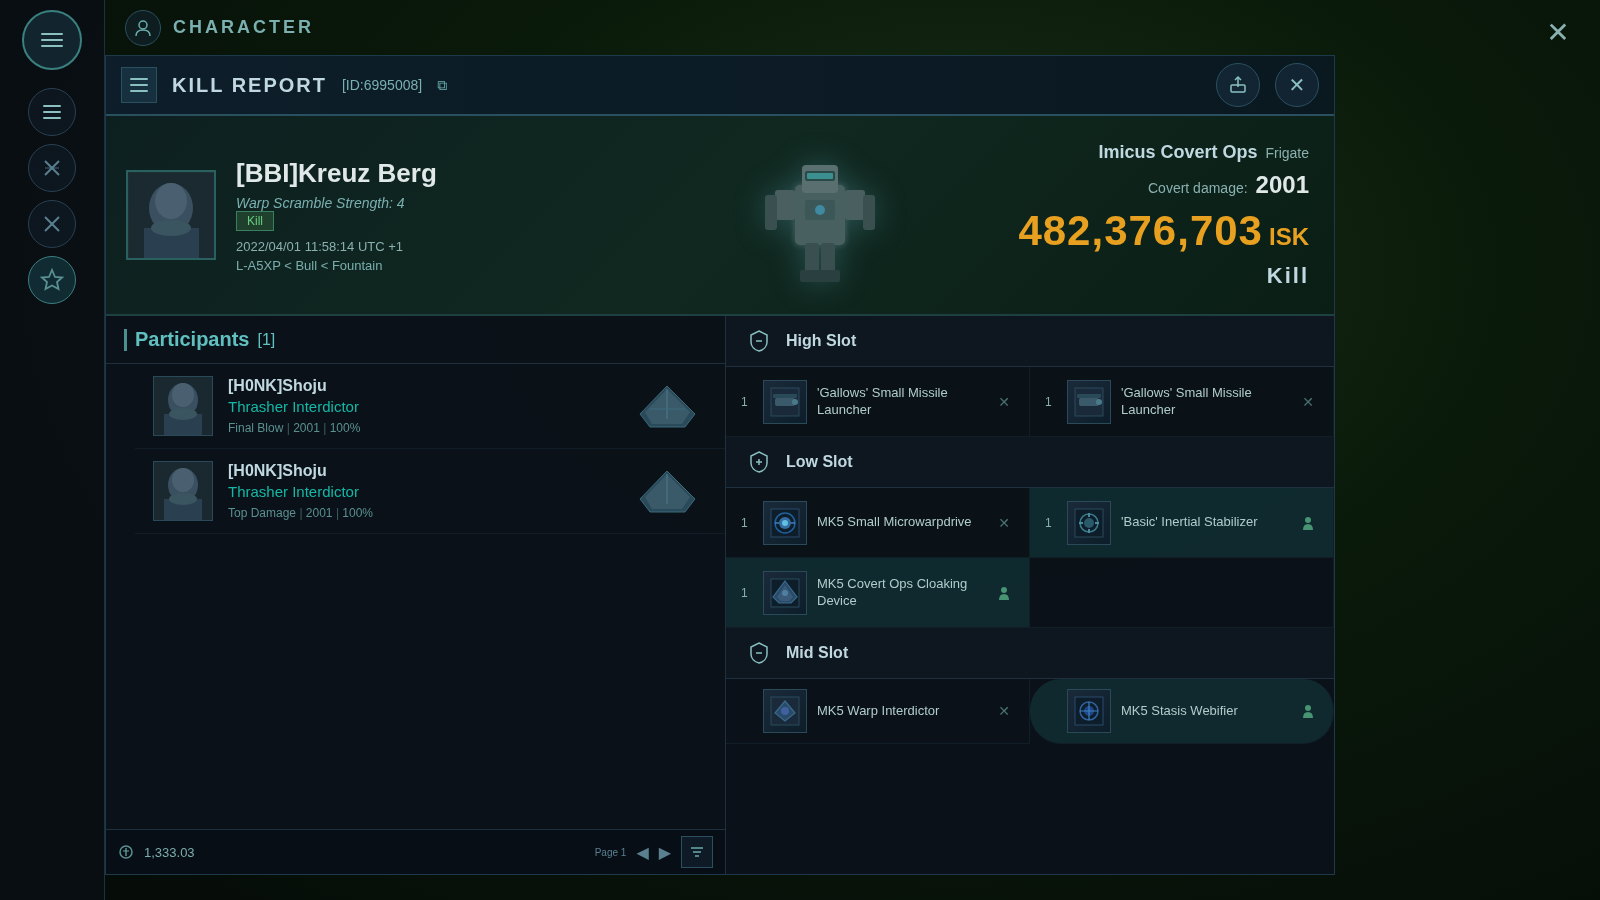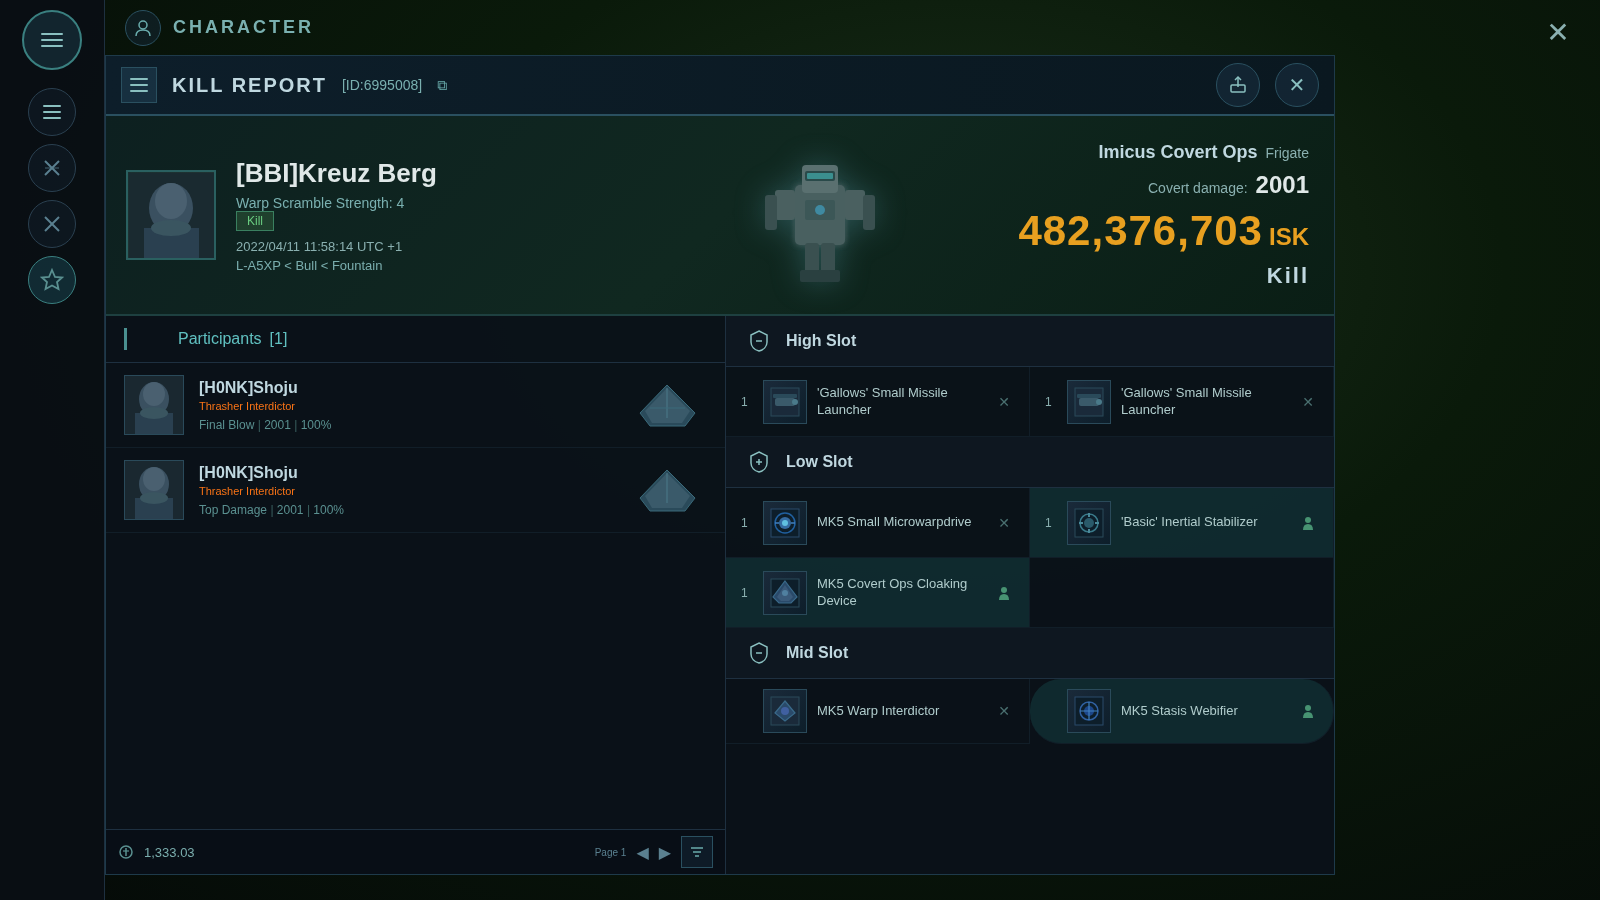--- a/index.html
+++ b/index.html
@@ -172,20 +172,21 @@
       color: #e0e8e8;
       font-size: 26px;
       font-weight: bold;
       margin-bottom: 6px;
     }
 
     .pilot-warp {
       color: #7ab0b0;
       font-size: 14px;
       margin-bottom: 0;
+      font-style: italic;
     }
 
     .kill-badge {
       display: inline-block;
       background: rgba(100,180,100,0.2);
       border: 1px solid #3a8060;
       color: #6acc80;
       font-size: 12px;
       padding: 2px 10px;
       margin-bottom: 8px;
@@ -296,42 +297,42 @@
     }
 
     .panel-header-bar {
       width: 3px;
       height: 22px;
       background: #4a9090;
     }
 
     .panel-header-text {
       color: #60c0c0;
-      font-size: 16px;
-      font-weight: normal;
-      margin-left: 43px;
+      font-size: 20px;
+      font-weight: bold;
     }
 
     .panel-header-count {
       color: #60c0c0;
       font-size: 16px;
     }
 
     .participant-list {
       flex: 1;
       overflow-y: auto;
     }
 
     .participant-item {
       display: flex;
       align-items: center;
       padding: 12px 18px;
       border-bottom: 1px solid #111e28;
       gap: 15px;
       cursor: pointer;
+      margin-left: 29px;
     }
 
     .participant-avatar {
       width: 60px;
       height: 60px;
       border: 1px solid #2a4a5a;
       background: linear-gradient(135deg, #1a2a3a, #253040);
       flex-shrink: 0;
       display: flex;
       align-items: center;
@@ -344,22 +345,22 @@
     }
 
     .participant-name {
       color: #c0d8e0;
       font-size: 16px;
       font-weight: bold;
       margin-bottom: 3px;
     }
 
     .participant-ship {
-      color: #f97316;
-      font-size: 11px;
+      color: #14b8a6;
+      font-size: 15px;
       margin-bottom: 6px;
     }
 
     .participant-stats {
       color: #5a9090;
       font-size: 12px;
     }
 
     .stat-divider {
       color: #3a6060;
@@ -702,21 +703,21 @@
         </svg>
       </div>
       <div class="pilot-info">
         <div class="pilot-name">[BBI]Kreuz Berg</div>
         <div class="pilot-warp">Warp Scramble Strength: 4</div>
         <div>
           <span class="kill-badge">
             <span>Kill</span>
           </span>
         </div>
-        <div class="kill-time">2022/04/11 11:58:14 UTC +1</div>
+        <div class="kill-time">2022/04/01 11:58:14 UTC +1</div>
         <div class="kill-location">L-A5XP &lt; Bull &lt; Fountain</div>
       </div>
     </div>
 
     <div class="header-ship">
       <svg class="ship-svg" viewBox="0 0 200 160" xmlns="http://www.w3.org/2000/svg">
 
         <defs>
           <filter id="glow">
             <feGaussianBlur stdDeviation="3" result="coloredBlur"></feGaussianBlur>

